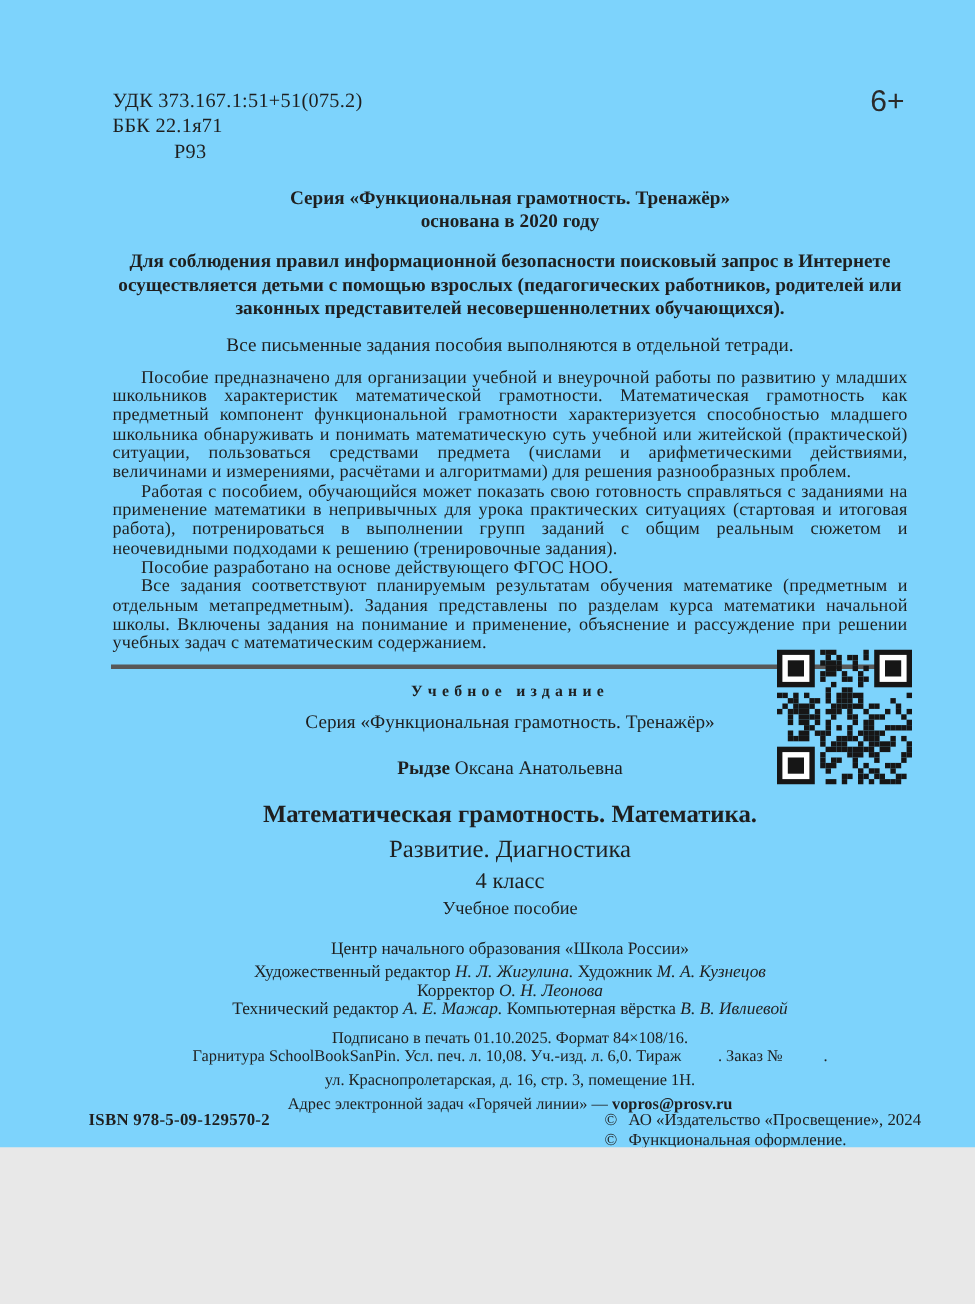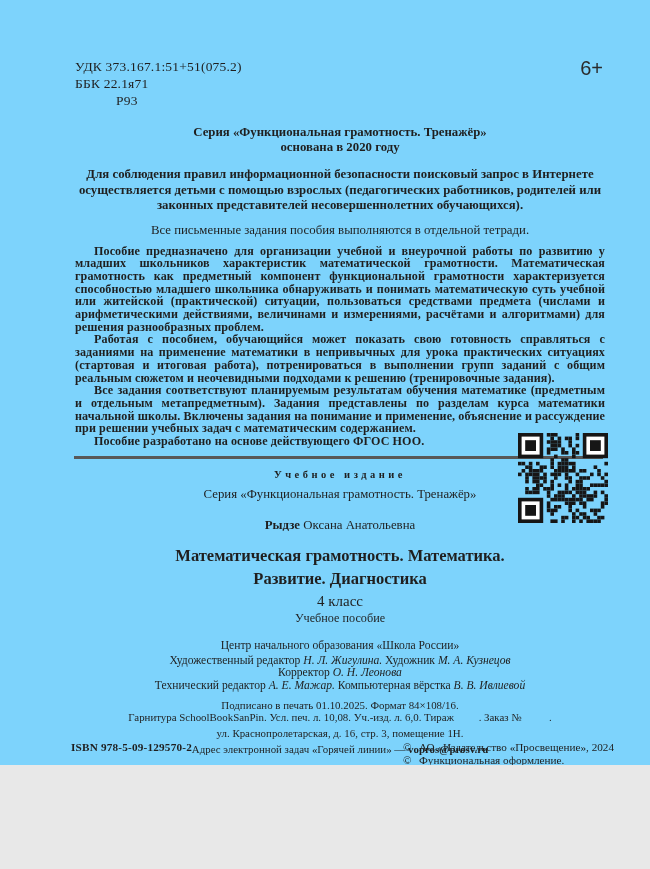--- a/index.html
+++ b/index.html
@@ -24,43 +24,43 @@
   .age-badge{
     font-family:"Liberation Sans","DejaVu Sans",sans-serif;
     font-size:20px;color:#2a2a2a;margin-right:2px;line-height:20px;
   }
   
   .series-head{margin-top:16px;text-align:center;font-weight:bold;font-size:12.8px;line-height:15px;}
   .safety{margin-top:12px;text-align:center;font-weight:bold;font-size:12.8px;line-height:15.5px;}
   .tetrad{margin-top:9px;text-align:center;font-weight:normal;font-size:12.8px;line-height:15px;}
   
   .annotation{margin-top:7px;font-size:12.1px;line-height:12.7px;text-align:justify;letter-spacing:.1px;}
-  .annotation p{margin:0;text-indent:19px;font-weight:bold;}
+  .annotation p{margin:0;text-indent:19px;}
   
   .rule{margin-top:8px;margin-left:-1px;width:529px;height:3px;background:#585858;}
   
   .colophon{position:relative;text-align:center;}
   .edition-type{margin-top:10px;font-size:10.5px;letter-spacing:3.5px;font-weight:bold;}
   .colophon-series{margin-top:7px;font-size:12.8px;}
   .author{margin-top:16px;font-size:12.8px;}
   .book-title{margin-top:13px;font-size:16.5px;font-weight:bold;line-height:19px;}
-  .book-title2{margin-top:4px;font-size:16.5px;font-weight:bold;line-height:19px;}
+  .book-title2{margin-top:4px;font-size:16.5px;font-weight:normal;line-height:19px;}
   .grade{margin-top:5px;font-size:15px;}
   .subtitle{margin-top:1px;font-size:12.2px;}
   .org-center{margin-top:13px;font-size:11.6px;}
   .credits{margin-top:3px;font-size:11.6px;line-height:12.6px;}
   .credits i{font-style:italic;}
   .imprint{margin-top:6px;font-size:10.9px;line-height:12.2px;}
   .pub-address{margin-top:4px;font-size:10.9px;line-height:12.2px;}
   .email-line{margin-top:4px;font-size:10.9px;}
   .email-line b{font-weight:bold;}
   
   .qr{position:absolute;left:518px;top:433px;width:90px;height:90px;}
   
-  .footer-isbn{position:absolute;left:71px;top:741px;font-size:11.2px;font-weight:bold;letter-spacing:.2px;}
+  .footer-isbn{position:absolute;left:59px;top:741px;font-size:11.2px;font-weight:bold;letter-spacing:.2px;}
   .footer-copy{position:absolute;left:403px;top:741px;font-size:11.2px;line-height:12.6px;}
   .copy-line{display:flex;}
   .copy-mark{width:16px;flex:none;}
   .copy-text{white-space:nowrap;}
 </style>
 </head>
 <body>
 
 <div class="page">
   <div class="content">
@@ -79,22 +79,22 @@
       <div>основана в 2020 году</div>
     </div>
 
     <div class="safety">Для соблюдения правил информационной безопасности поисковый запрос в Интернете осуществляется детьми с помощью взрослых (педагогических работников, родителей или законных представителей несовершеннолетних обучающихся).</div>
 
     <div class="tetrad">Все письменные задания пособия выполняются в отдельной тетради.</div>
 
     <div class="annotation">
       <p>Пособие предназначено для организации учебной и внеурочной работы по развитию у младших школьников характеристик математической грамотности. Математическая грамотность как предметный компонент функциональной грамотности характеризуется способностью младшего школьника обнаруживать и понимать математическую суть учебной или житейской (практической) ситуации, пользоваться средствами предмета (числами и арифметическими действиями, величинами и измерениями, расчётами и алгоритмами) для решения разнообразных проблем.</p>
       <p>Работая с пособием, обучающийся может показать свою готовность справляться с заданиями на применение математики в непривычных для урока практических ситуациях (стартовая и итоговая работа), потренироваться в выполнении групп заданий с общим реальным сюжетом и неочевидными подходами к решению (тренировочные задания).</p>
+      <p>Пособие разработано на основе действующего ФГОС НОО.</p>
       <p>Все задания соответствуют планируемым результатам обучения математике (предметным и отдельным метапредметным). Задания представлены по разделам курса математики начальной школы. Включены задания на понимание и применение, объяснение и рассуждение при решении учебных задач с математическим содержанием.</p>
-      <p>Пособие разработано на основе действующего ФГОС НОО.</p>
     </div>
 
     <div class="rule"></div>
 
     <div class="colophon">
       <div class="edition-type">Учебное издание</div>
       <div class="colophon-series">Серия «Функциональная грамотность. Тренажёр»</div>
       <div class="author"><b>Рыдзе</b><span> Оксана Анатольевна</span></div>
       <div class="book-title">Математическая грамотность. Математика.</div>
       <div class="book-title2">Развитие. Диагностика</div>

